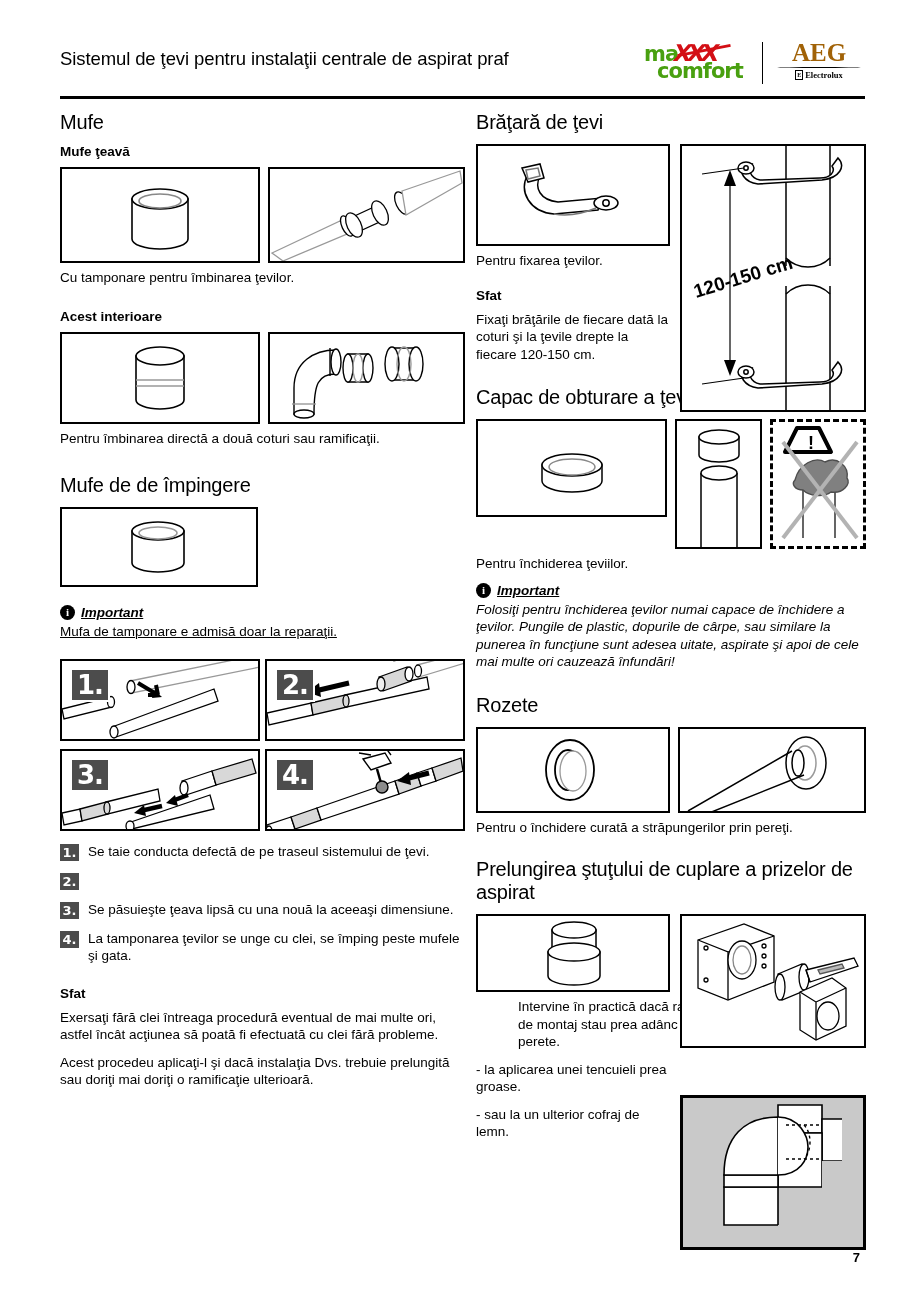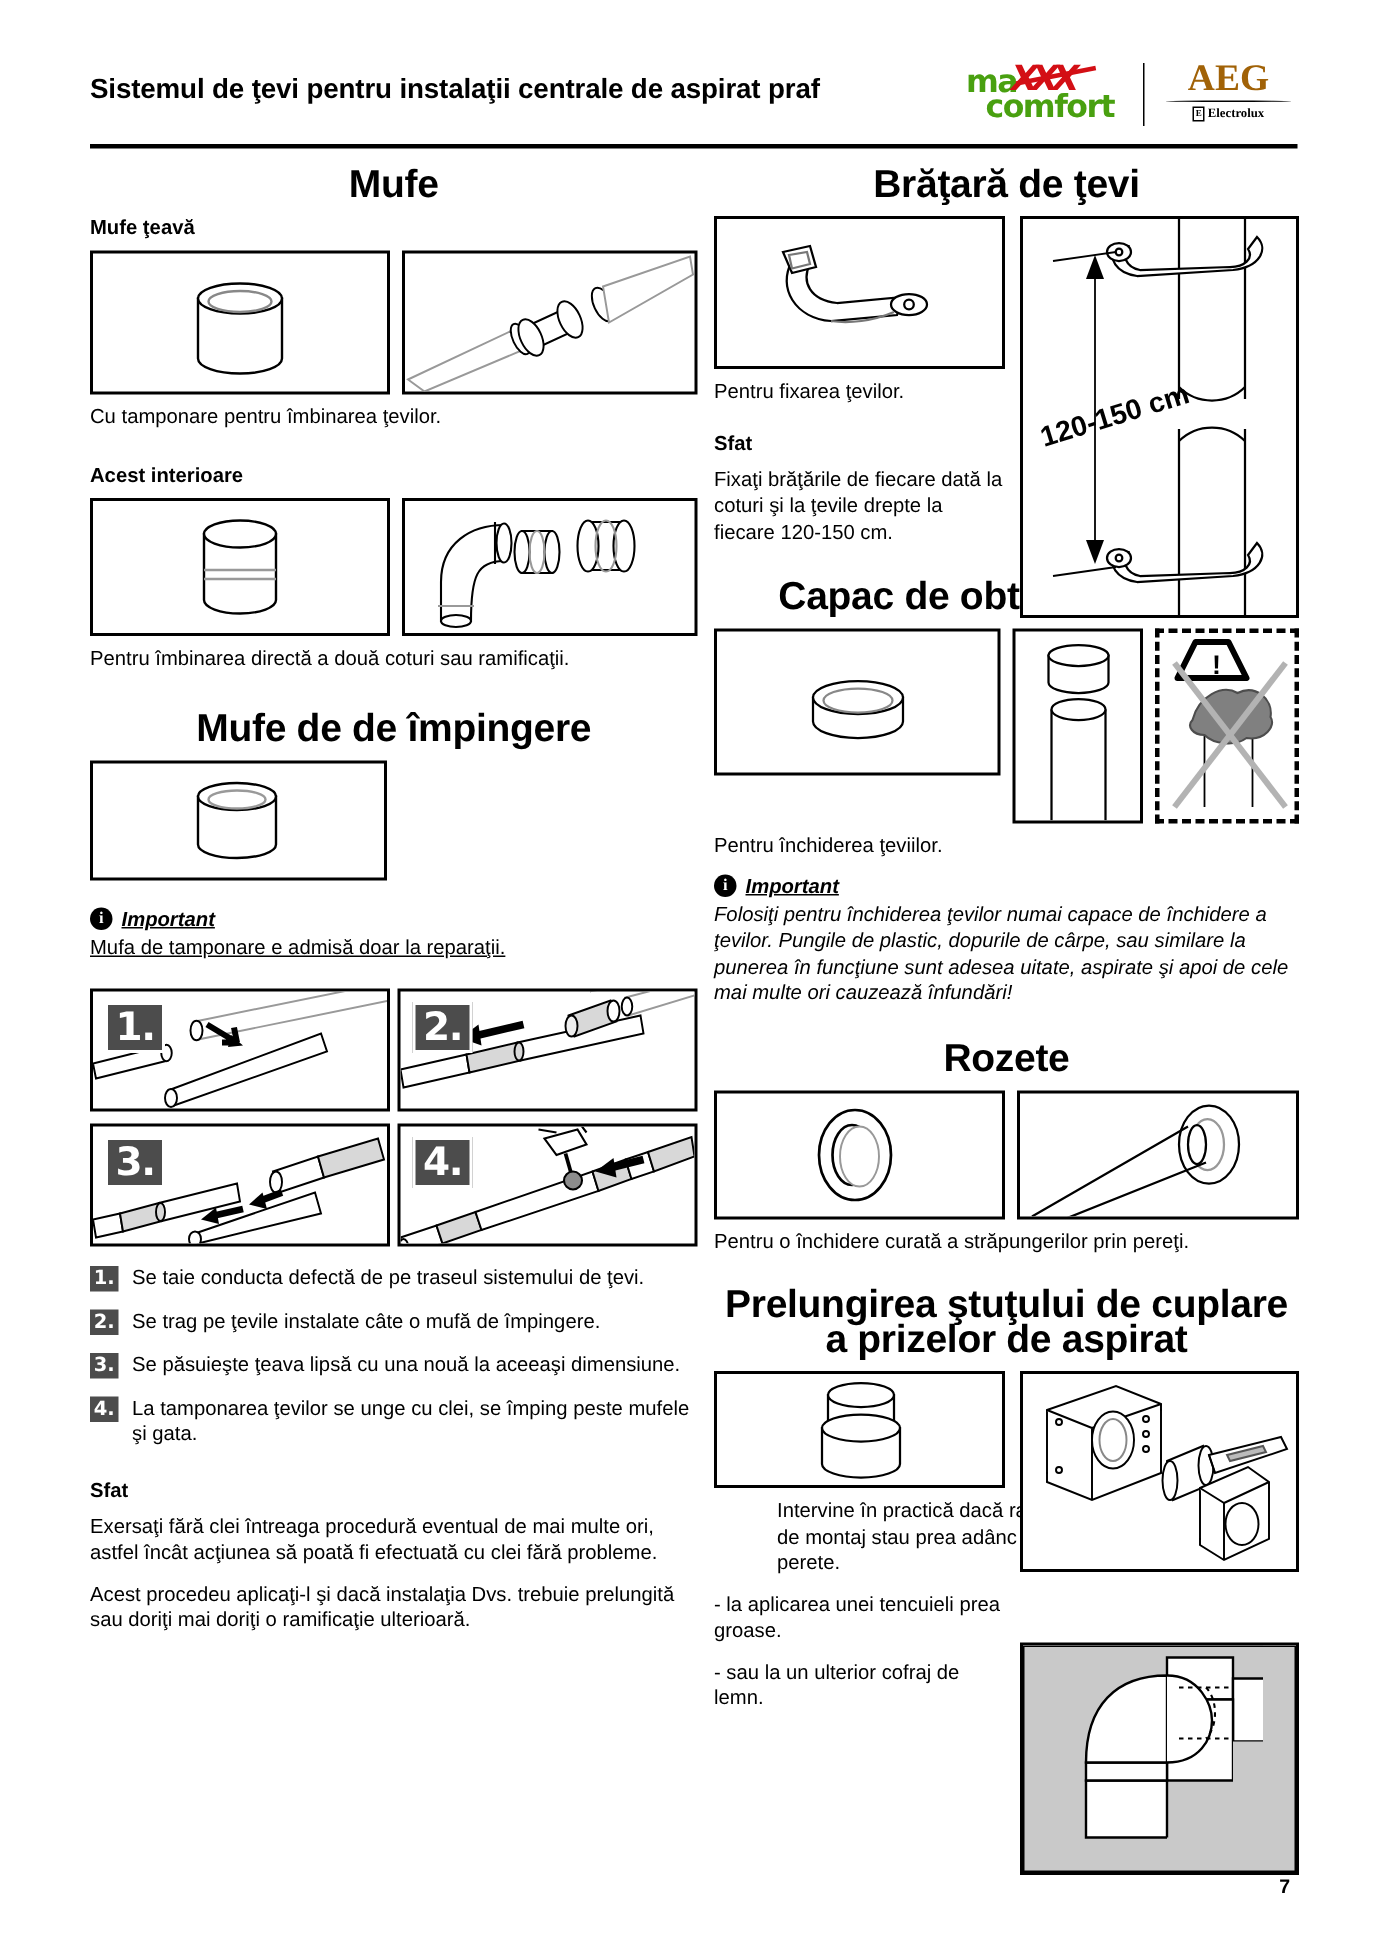--- a/index.html
+++ b/index.html
@@ -13,42 +13,42 @@
     overflow: hidden;
   }
   .page { position: relative; width: 920px; height: 1301px; padding: 0; }
 
   
   .header {
     position: absolute; left: 60px; top: 38px; width: 805px; height: 60px;
   }
   .header-title {
     position: absolute; left: 0; top: 10px;
-    font-size: 18.5px; font-weight: bold; letter-spacing: -0.1px;
+    font-size: 18.5px; font-weight: normal; letter-spacing: -0.1px;
     white-space: nowrap;
   }
   .logo-block { position:absolute; right: 0; top: 2px; display:flex; align-items:flex-start; gap:10px; }
   .maxx-logo { position: relative; width: 108px; height: 46px; text-align: right; }
   .maxx-line1 { position:absolute; left:0; top:2px; font-size:21px; font-weight:bold; color:#49a010; letter-spacing:-1px; font-family:"DejaVu Sans", sans-serif; }
   .maxx-xxx { position:absolute; left:30px; top:0px; font-size:23px; font-weight:bold; color:#d30f15; letter-spacing:-4px; transform: skewX(-12deg); font-family:"DejaVu Sans", sans-serif; }
   .maxx-slash { position:absolute; left:33px; top:9px; width:54px; height:3px; background:#d30f15; transform: rotate(-11deg); }
   .maxx-line2 { position:absolute; left:13px; top:19px; font-size:21px; font-weight:bold; color:#49a010; letter-spacing:-1px; font-family:"DejaVu Sans", sans-serif; }
   .logo-sep { width:1px; height:42px; background:#000; margin-top:2px; }
   .aeg-logo { position:relative; width:92px; height:46px; text-align:center; }
   .aeg-word { font-size:25px; font-weight:bold; color:#a16207; letter-spacing:0px; line-height:26px; font-family:"Liberation Serif", serif; }
   .aeg-rule { width:84px; height:1px; background:#000; margin:1px auto 2px auto; border-radius:50%;}
   .aeg-sub { font-size:8.5px; font-weight:bold; letter-spacing:0px; font-family:"Liberation Serif", serif; }
   .aeg-sub .el-mark { display:inline-block; border:1px solid #000; font-size:6px; padding:0 1px; margin-right:2px; line-height:8px; vertical-align:1px;}
   .header-rule { position:absolute; left:60px; top:96px; width:805px; height:2.5px; background:#000; }
 
   
   .col-left  { position:absolute; left:60px;  top:110px; width:405px; }
   .col-right { position:absolute; left:476px; top:110px; width:390px; }
 
-  h1.sec { font-size:26px; font-weight:bold; margin:0 0 10px 0; line-height:24px; letter-spacing:-0.2px;text-align:center; }
+  h1.sec { font-size:20px; font-weight:normal; margin:0 0 10px 0; line-height:24px; letter-spacing:-0.2px; }
   h2.sub { font-size:13.5px; font-weight:bold; margin:0 0 7px 0; line-height:16px; }
   p.body { font-size:13.5px; margin:0; line-height:17.5px; }
   .sp6{height:6px}.sp10{height:10px}.sp18{height:18px}.sp22{height:22px}.sp26{height:26px}
 
   .figbox { border:2px solid #000; background:#fff; position:relative; overflow:hidden; }
   .figrow { display:flex; gap:8px; }
 
   .note-head { display:flex; align-items:center; gap:6px; margin:0 0 3px 0;}
   .info-dot {
     width:15px;height:15px;border-radius:50%;background:#000;color:#fff;
@@ -278,21 +278,20 @@
       </div>
     </div>
 
     <div class="steplist">
       <div class="steprow">
         <span class="numbadge sm">1.</span>
         <p>Se taie conducta defectă de pe traseul sistemului de ţevi.</p>
       </div>
       <div class="steprow">
         <span class="numbadge sm">2.</span>
-        <p>Se trag pe ţevile instalate câte o mufă de împingere.</p>
       </div>
       <div class="steprow">
         <span class="numbadge sm">3.</span>
         <p>Se păsuieşte ţeava lipsă cu una nouă la aceeaşi dimensiune.</p>
       </div>
       <div class="steprow">
         <span class="numbadge sm">4.</span>
         <p>La tamponarea ţevilor se unge cu clei, se împing peste mufele şi gata.</p>
       </div>
     </div>

